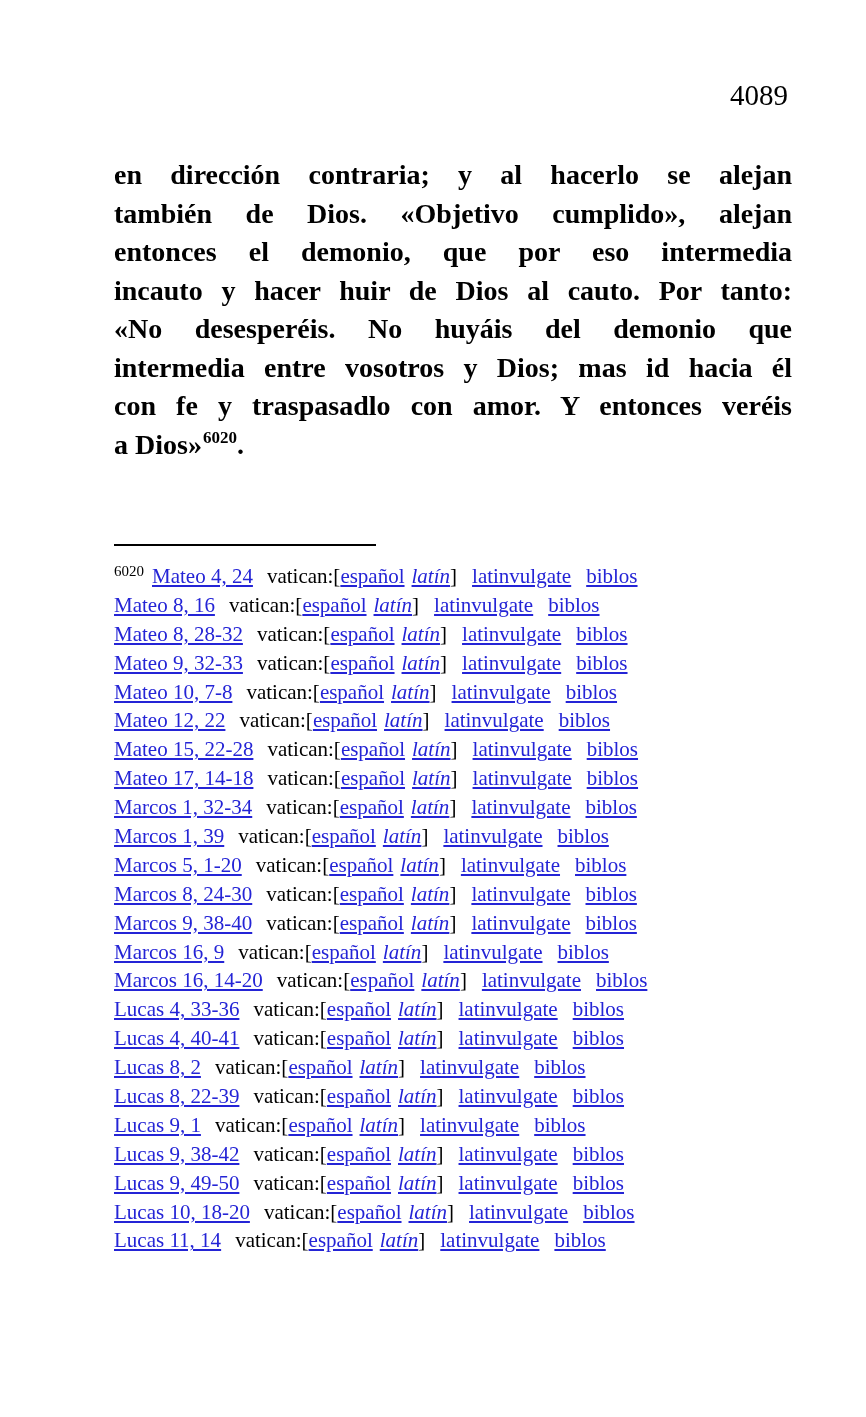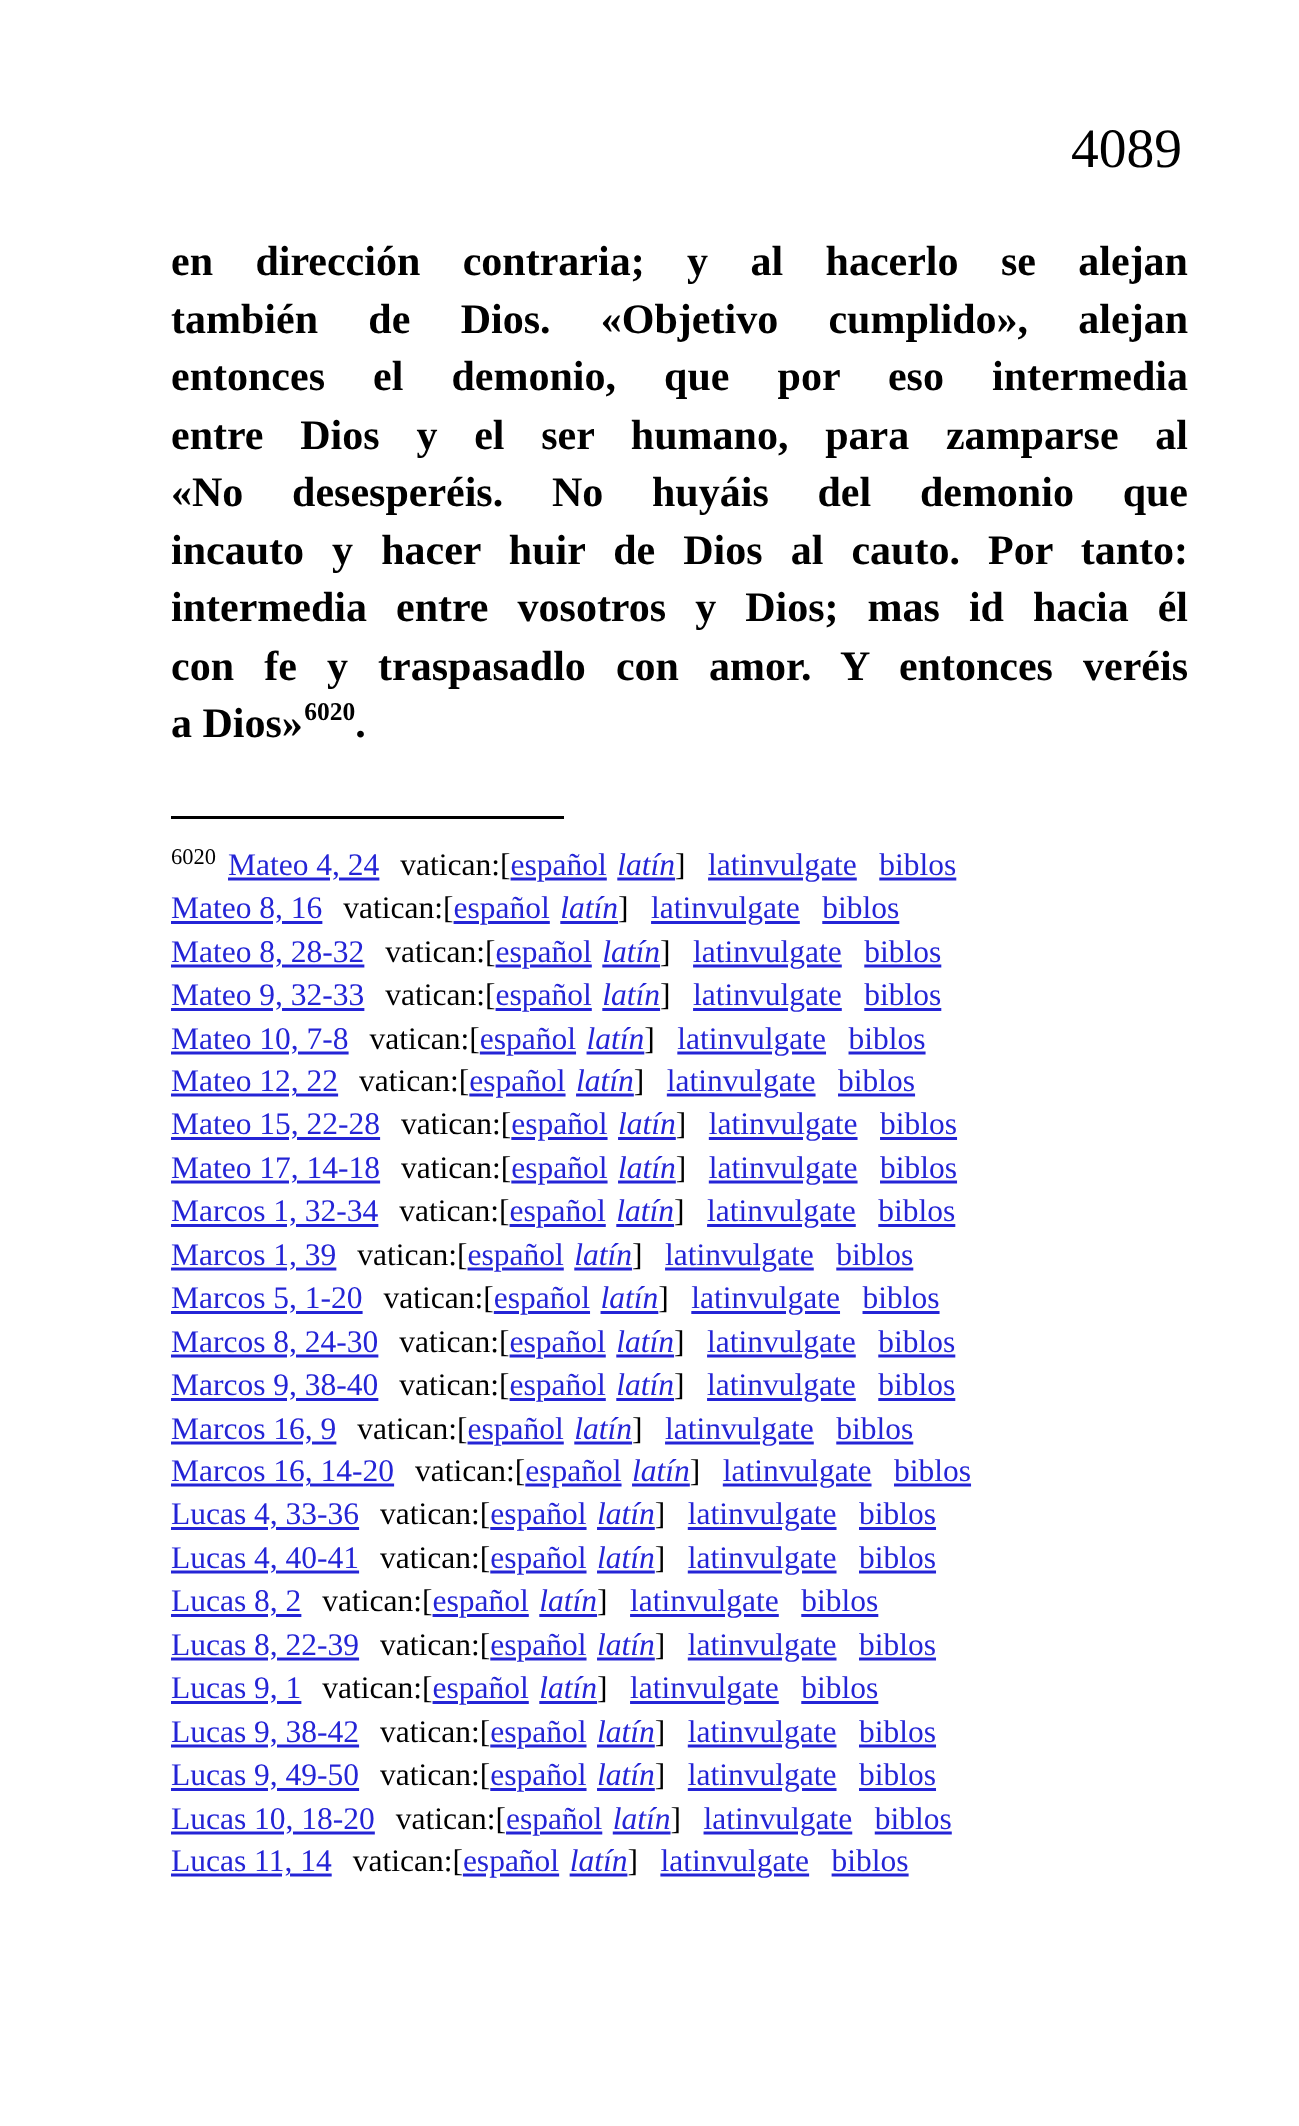--- a/index.html
+++ b/index.html
@@ -12,21 +12,21 @@
     width: 866px;
     height: 1417px;
     background: var(--paper);
     overflow: hidden;
   }
 
   .page-number {
     position: absolute;
     top: 81px;
     right: 78px;
-    font-size: 37px;
+    font-size: 29px;
     line-height: 1;
     color: var(--ink);
   }
 
   .paragraph {
     position: absolute;
     top: 156px;
     left: 114px;
     width: 678px;
     font-size: 28px;
@@ -96,23 +96,22 @@
 </head>
 <body>
 
 <div class="page">
   <div class="page-number">4089</div>
 
   <div class="paragraph" id="paragraph-lines">
       <div class="p-line">en dirección contraria; y al hacerlo se alejan</div>
       <div class="p-line">también de Dios. «Objetivo cumplido», alejan</div>
       <div class="p-line">entonces el demonio, que por eso intermedia</div>
-      <div class="p-line">entre Dios y el ser humano, para zamparse al</div>
+      <div class="p-line">incauto y hacer huir de Dios al cauto. Por tanto:</div>
       <div class="p-line">«No desesperéis. No huyáis del demonio que</div>
-      <div class="p-line">incauto y hacer huir de Dios al cauto. Por tanto:</div>
       <div class="p-line">intermedia entre vosotros y Dios; mas id hacia él</div>
       <div class="p-line">con fe y traspasadlo con amor. Y entonces veréis</div>
       <div class="p-line last">a Dios»<sup class="text-sup">6020</sup>.</div>
     </div>
 
   <div class="footnote-sep"></div>
 
   <div class="footnote" id="footnote-rows">
       <div class="fn-row"><sup class="fn-marker">6020</sup><a class="lnk ref" href="#">Mateo 4, 24</a><span class="plain">vatican:[</span><a class="lnk" href="#">español</a><a class="lnk sp" href="#">latín</a><span class="plain">]</span><a class="lnk gap" href="#">latinvulgate</a><a class="lnk gap" href="#">biblos</a></div>
       <div class="fn-row"><a class="lnk ref" href="#">Mateo 8, 16</a><span class="plain">vatican:[</span><a class="lnk" href="#">español</a><a class="lnk sp" href="#">latín</a><span class="plain">]</span><a class="lnk gap" href="#">latinvulgate</a><a class="lnk gap" href="#">biblos</a></div>

